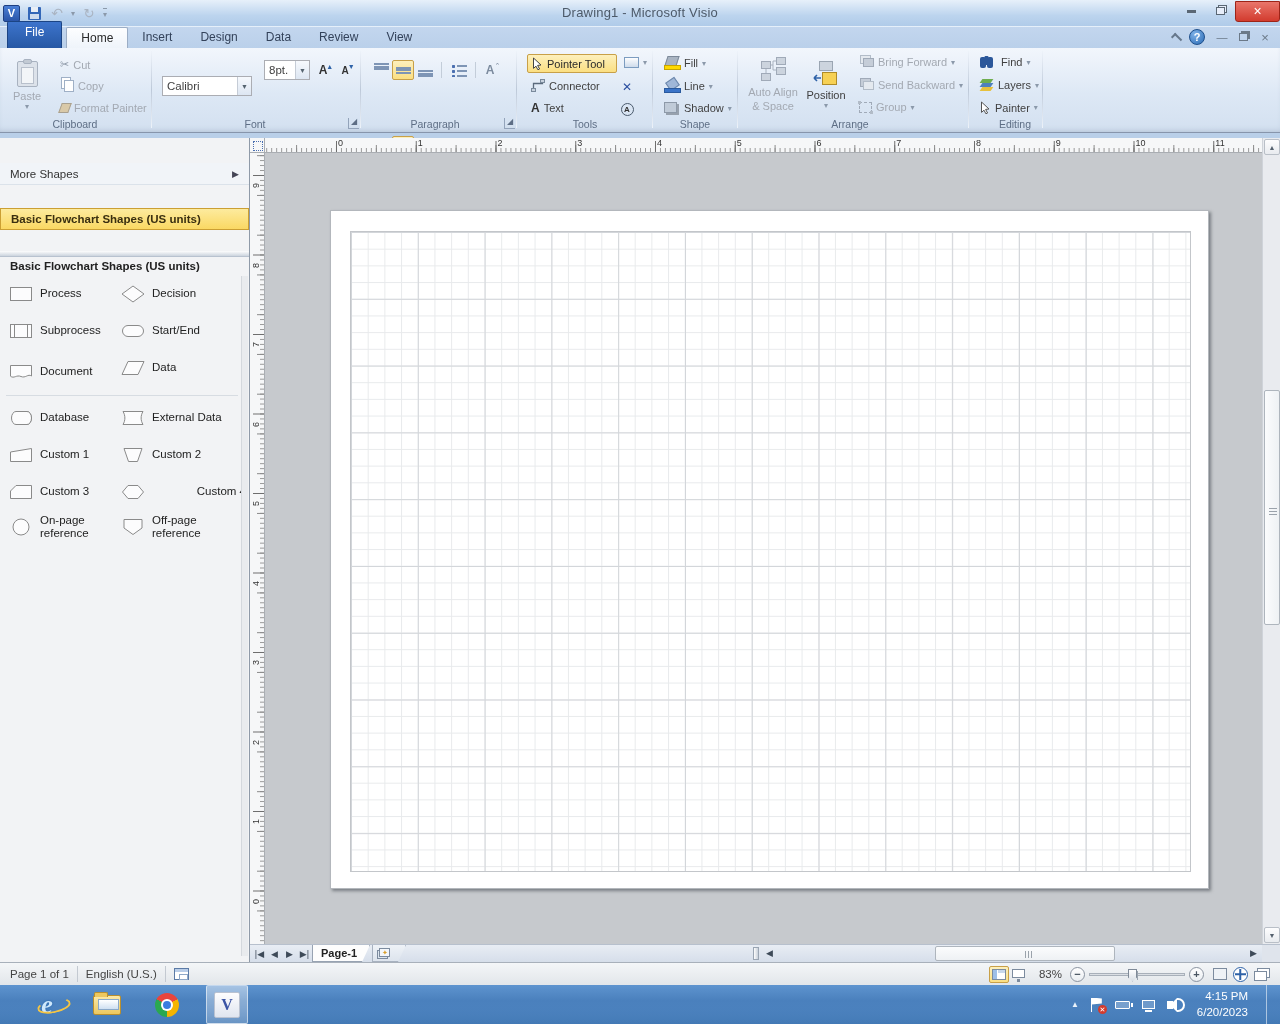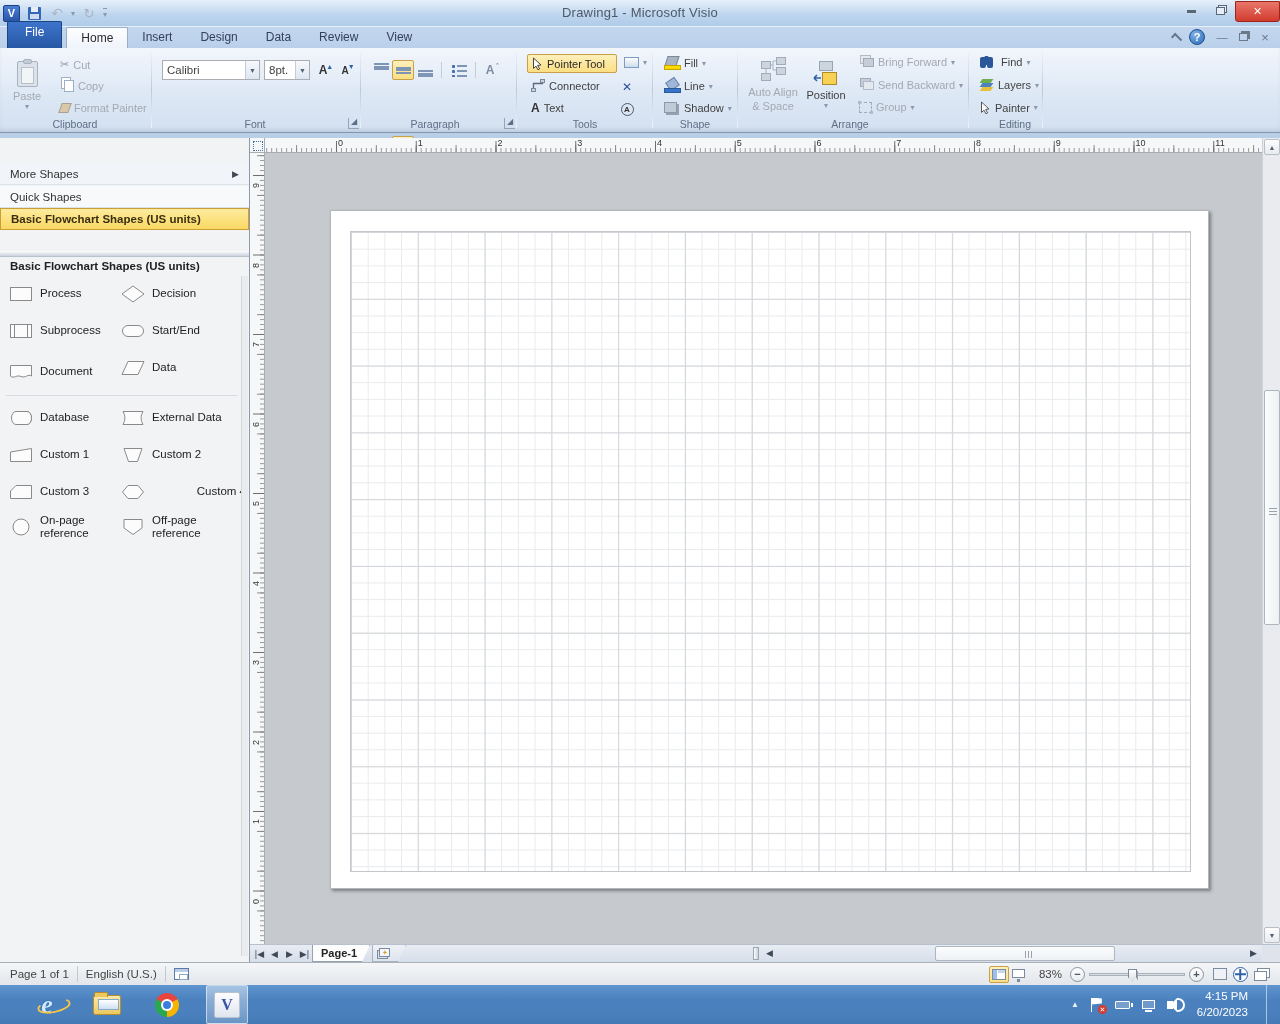--- a/index.html
+++ b/index.html
@@ -222,21 +222,21 @@
       <span style="width:10px;height:12px;background:#fff;border:1px solid #9fb0c6;box-shadow:-3px -3px 0 -1px #fff,-3px -3px 0 #9fb0c6;margin-left:4px"></span>
       <span>Copy</span>
     </div>
   <div class="rbtn dis" style="left:56px;top:52px">
       <span style="width:10px;height:10px;background:#d9c9a8;border:1px solid #a8a090;transform:skewX(-20deg)"></span>
       <span>Format Painter</span>
     </div>
   <div class="glabel" style="left:30px;width:90px">Clipboard</div>
   <div class="gsep" style="left:151px"></div>
 
-  <div class="combo" style="left:162px;top:12px;width:98px;height:20px">
+  <div class="combo" style="left:162px;top:28px;width:90px;height:20px">
       <span>Calibri</span>
       <span class="dd">▼</span>
     </div>
   <div class="combo" style="left:264px;top:12px;width:46px;height:20px">
       <span>8pt.</span>
       <span class="dd">▼</span>
     </div>
   <div class="sbtn" style="left:315px;top:12px">
       <span class="ticon">A</span>
       <span style="font-size:7px;color:#2e62a8;margin:-8px 0 0 -1px">▲</span>
@@ -426,23 +426,20 @@
     </div>
   <div class="glabel" style="left:965px;width:100px">Editing</div>
   <div class="gsep" style="left:1042px"></div>
 </div>
 
 <div class="abs" id="panel">
   <div class="prow" style="top:25px;background:#f1f4f8">
     <span>More Shapes</span>
     <span style="margin-left:auto;font-size:9px;color:#445">▶</span>
   </div>
-  <div class="prow" style="top:48px">
-      <span>Quick Shapes</span>
-    </div>
   <div class="prow hl" style="top:70px">
       <span>Basic Flowchart Shapes (US units)</span>
     </div>
   <div class="splitter" style="top:113px"></div>
   <div class="stitle" style="top:122px">Basic Flowchart Shapes (US units)</div>
   <div id="stencil-grid">
       <div class="sitem" style="left: 8px; top: 146px; width: 106px;">
         <svg width="26" height="20" viewBox="0 0 26 20">
           <rect x="2.5" y="3.5" width="21" height="13"></rect>
         </svg>

